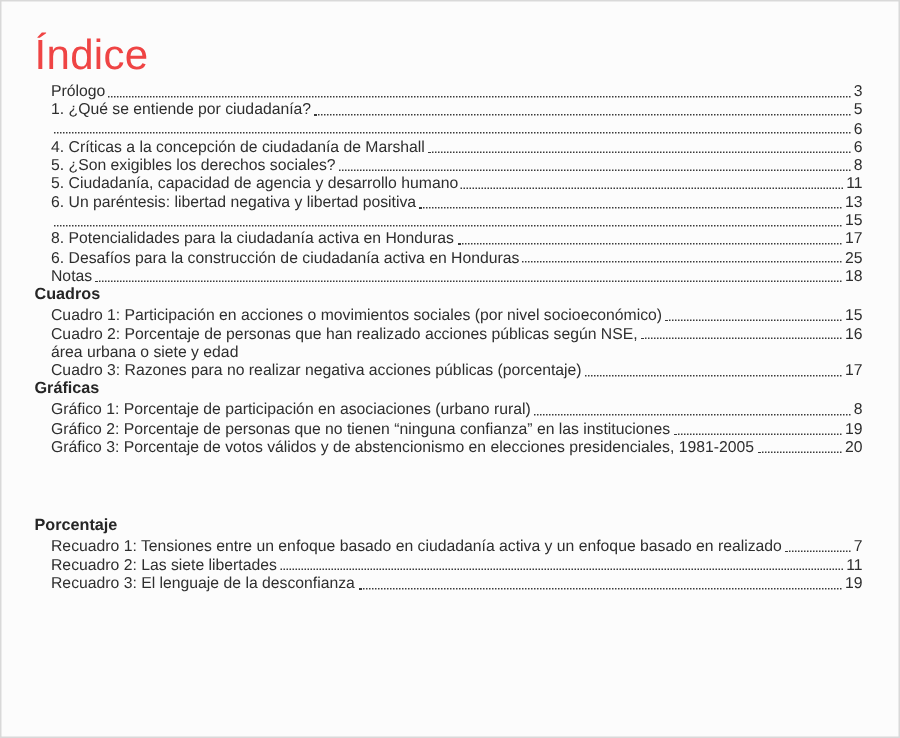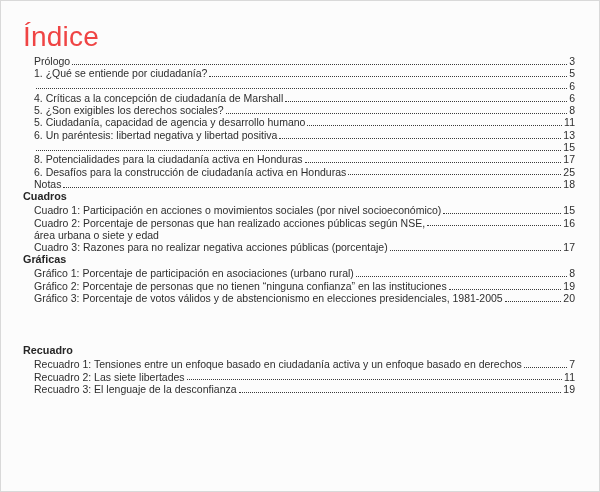--- a/index.html
+++ b/index.html
@@ -145,23 +145,23 @@
       <span class="lbl">Gráfico 2: Porcentaje de personas que no tienen “ninguna confianza” en las instituciones</span>
       <span class="dots"></span>
       <span class="pg">19</span>
     </div>
     <div class="row">
       <span class="lbl">Gráfico 3: Porcentaje de votos válidos y de abstencionismo en elecciones presidenciales, 1981-2005</span>
       <span class="dots"></span>
       <span class="pg">20</span>
     </div>
 
-    <div class="section-heading big-gap">Recuadro</div>
+    <div class="section-heading big-gap">Porcentaje</div>
     <div class="row">
-      <span class="lbl">Recuadro 1: Tensiones entre un enfoque basado en ciudadanía activa y un enfoque basado en derechos</span>
+      <span class="lbl">Recuadro 1: Tensiones entre un enfoque basado en ciudadanía activa y un enfoque basado en realizado</span>
       <span class="dots"></span>
       <span class="pg">7</span>
     </div>
     <div class="row">
       <span class="lbl">Recuadro 2: Las siete libertades</span>
       <span class="dots"></span>
       <span class="pg">11</span>
     </div>
     <div class="row">
       <span class="lbl">Recuadro 3: El lenguaje de la desconfianza</span>

